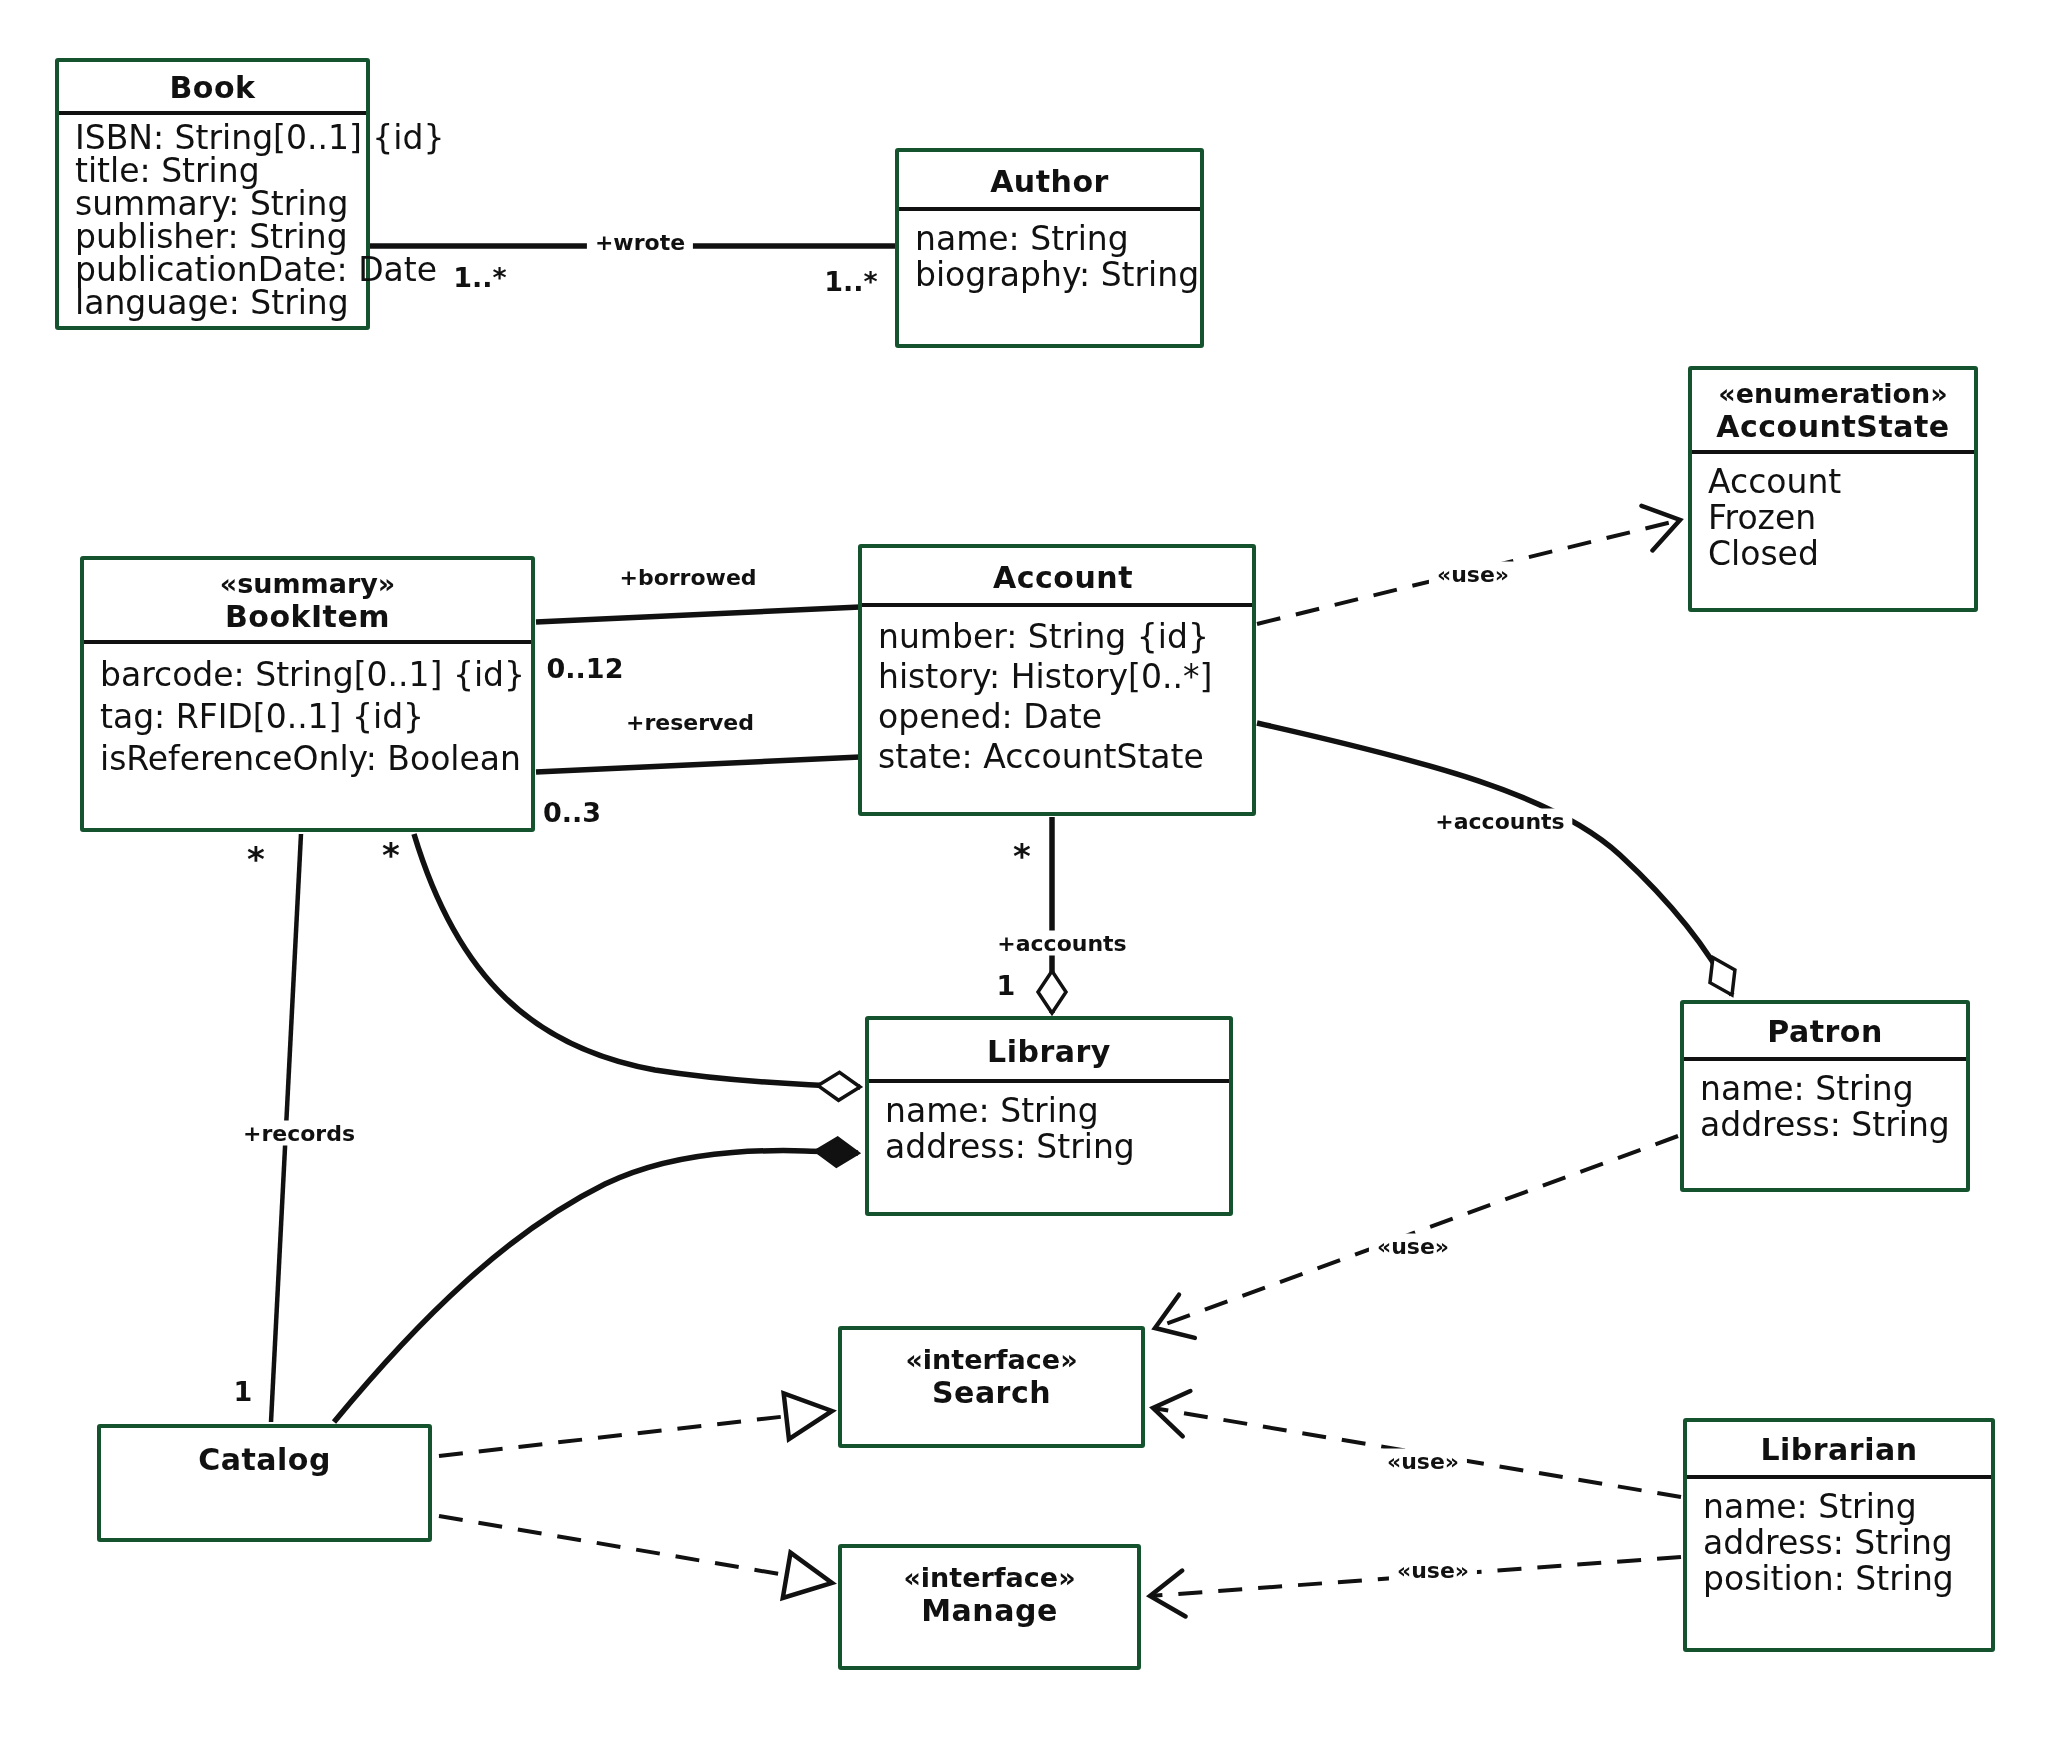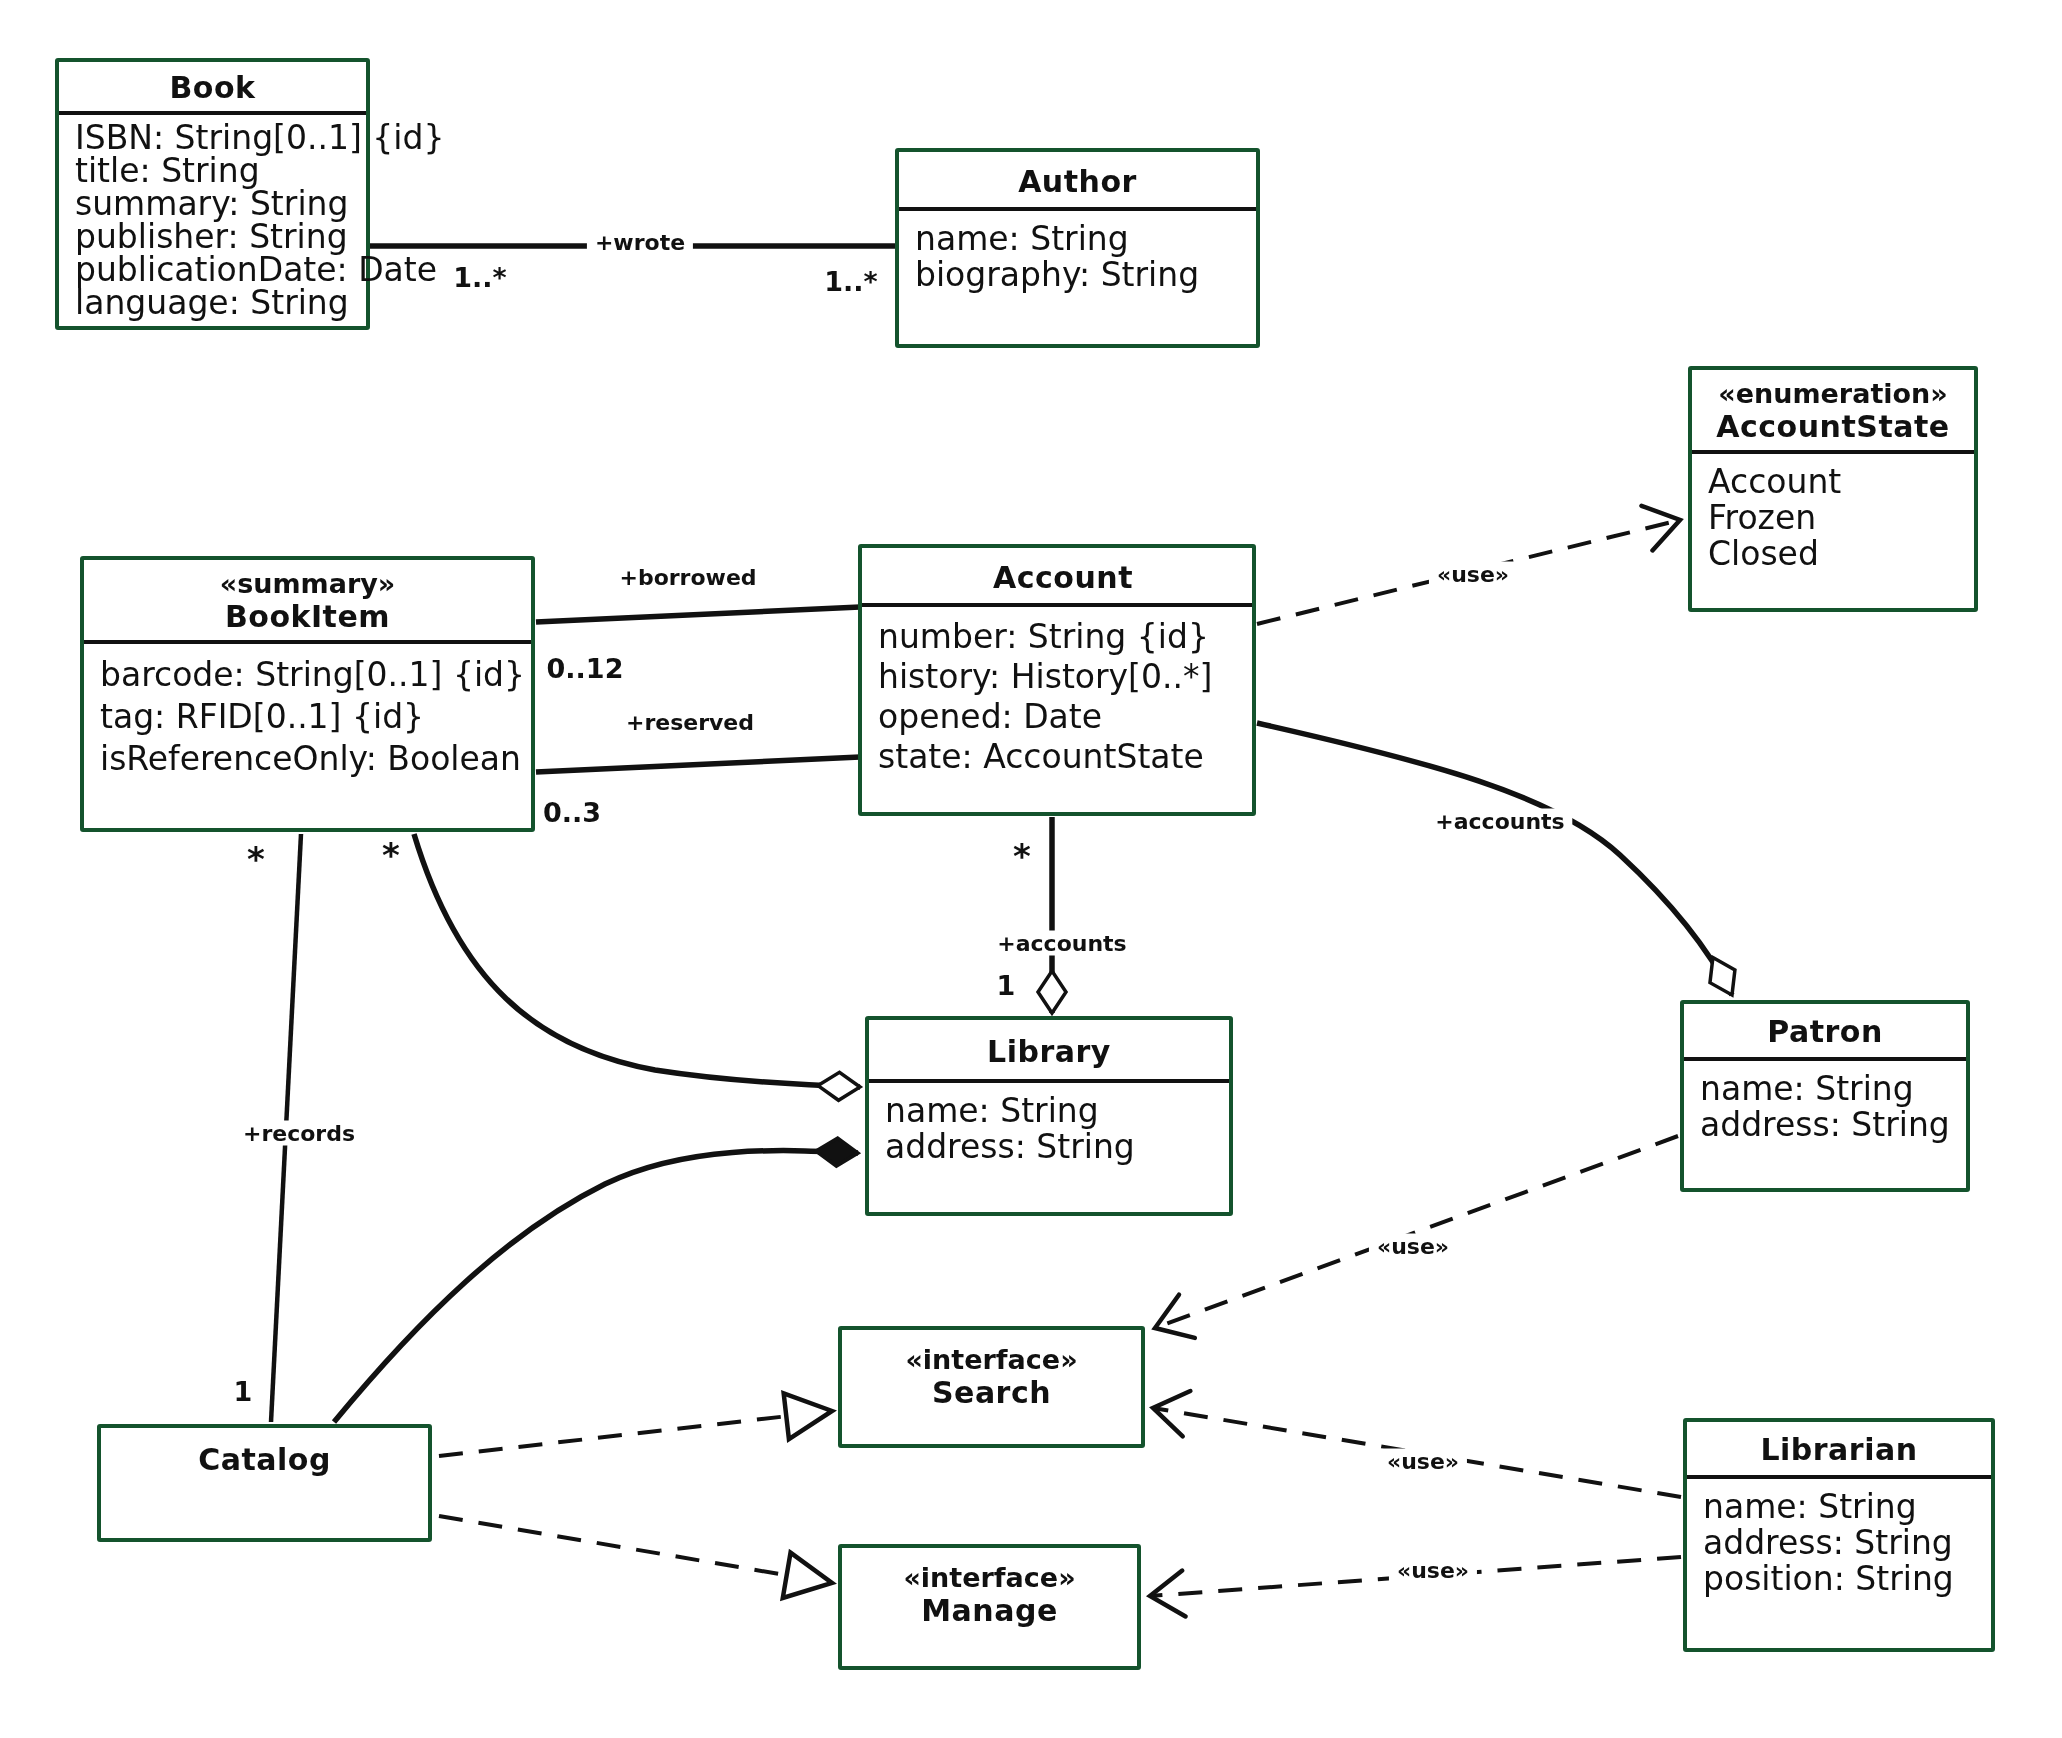--- a/index.html
+++ b/index.html
@@ -70,21 +70,21 @@
     <div class="uml-attrs" style="padding-top:6px;">
       <div class="attr" style="line-height:33px;">ISBN: String[0..1] {id}</div>
       <div class="attr" style="line-height:33px;">title: String</div>
       <div class="attr" style="line-height:33px;">summary: String</div>
       <div class="attr" style="line-height:33px;">publisher: String</div>
       <div class="attr" style="line-height:33px;">publicationDate: Date</div>
       <div class="attr" style="line-height:33px;">language: String</div>
     </div>
   </div>
 
-  <div class="uml-class" style="left:895px; top:148px; width:365px; height:200px;">
+  <div class="uml-class" style="left:895px; top:148px; width:309px; height:200px;">
     <div class="uml-header" style="padding:12px 6px 8px 6px;">
       <div class="uml-name">Author</div>
     </div>
     <div class="uml-attrs">
       <div class="attr">name: String</div>
       <div class="attr">biography: String</div>
     </div>
   </div>
 
   <div class="uml-class" style="left:1688px; top:366px; width:290px; height:246px;">

